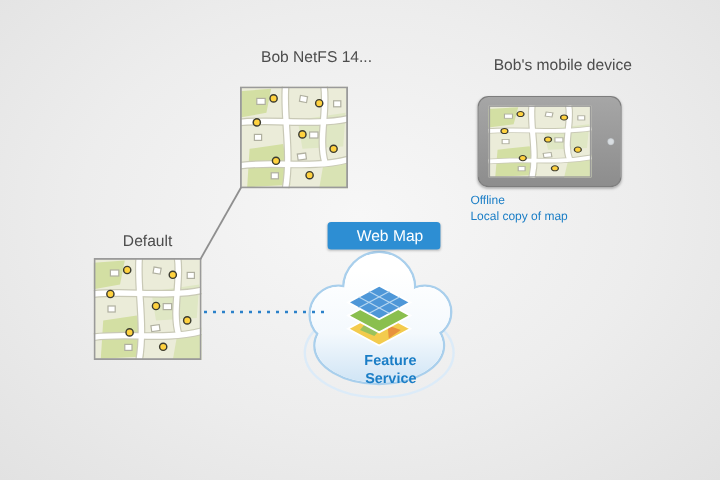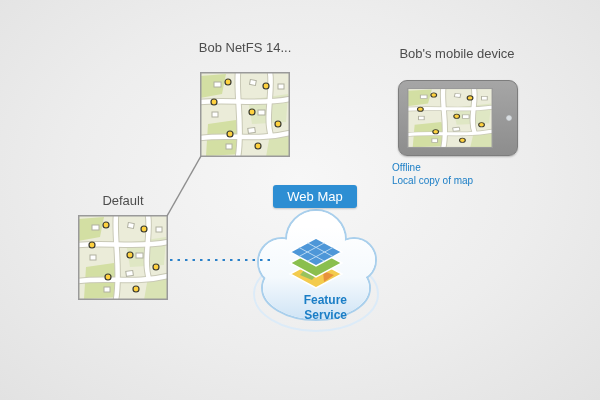--- a/index.html
+++ b/index.html
@@ -3,22 +3,22 @@
 <meta charset="utf-8">
 <style>
   html,body { margin:0; padding:0; }
   .canvas {
     position:relative; width:600px; height:400px; overflow:hidden;
     background: radial-gradient(ellipse at 50% 45%, #f7f7f7 0%, #ededed 55%, #e2e2e2 100%);
     font-family:"Liberation Sans", sans-serif;
   }
   .hidden-defs { position:absolute; width:0; height:0; }
   .label { position:absolute; color:#4d4d4d; font-size:13px; text-align:center; }
-  .lbl-netfs   { left:180px; top:40px;  width:130px; }
-  .lbl-device  { left:392px; top:46px;  width:130px; }
+  .lbl-netfs   { left:180px; top:40px;  width:130px;text-align:right; }
+  .lbl-device  { left:404px; top:46px;  width:130px; }
   .lbl-default { left:78px;  top:193px; width:90px;text-align:center;  }
   .tile { position:absolute; display:block; }
   .tile-netfs   { left:200px; top:72px;  width:90px; height:85px; }
   .tile-default { left:78px;  top:215px; width:90px; height:85px; }
   .tablet {
     position:absolute; left:398px; top:80px; width:118px; height:74px;
     background:linear-gradient(#a6a6a6,#8d8d8d);
     border:1px solid #7d7d7d; border-radius:9px;
     box-shadow:0 1px 2px rgba(0,0,0,.25);
   }
@@ -28,21 +28,21 @@
     border-radius:50%; background:#d9dee2; box-shadow:inset 0 0 1px #676767;
   }
   .status { position:absolute; left:392px; width:130px; 
             color:#1b7ec6; font-size:10px; }
   .status-1 { top:162px; }
   .status-2 { top:175px; }
   .cloud { position:absolute; left:248px; top:196px; width:140px; height:150px; }
   .banner {
     position:absolute; left:273px; top:185px; width:84px; height:23px;
     line-height:23px; text-align:center; background:#2d8ed3; color:#ffffff;
-    font-size:13px; border-radius:3px; box-shadow:0 1px 2px rgba(0,0,0,.2);
+    font-size:13px; border-radius:3px; box-shadow:0 1px 2px rgba(0,0,0,.2);padding-left:10px;
   }
   .fs-label {
     position:absolute; left:283px; top:293px; width:64px; text-align:right;
     color:#1b7ec6; font-size:12px; font-weight:600; line-height:1.25;
   }
   .connectors { position:absolute; left:0; top:0; width:600px; height:400px;
                 pointer-events:none; }
 </style>
 </head>
 <body>

